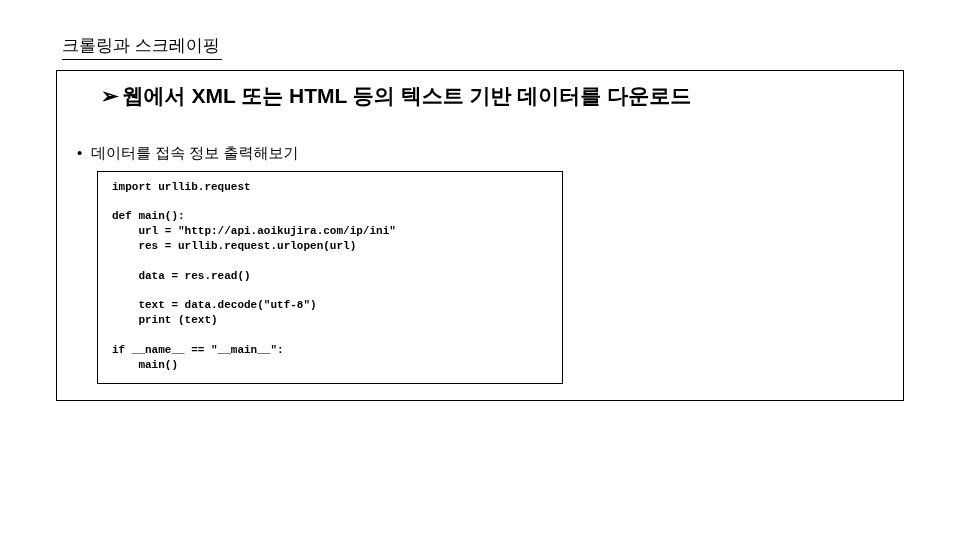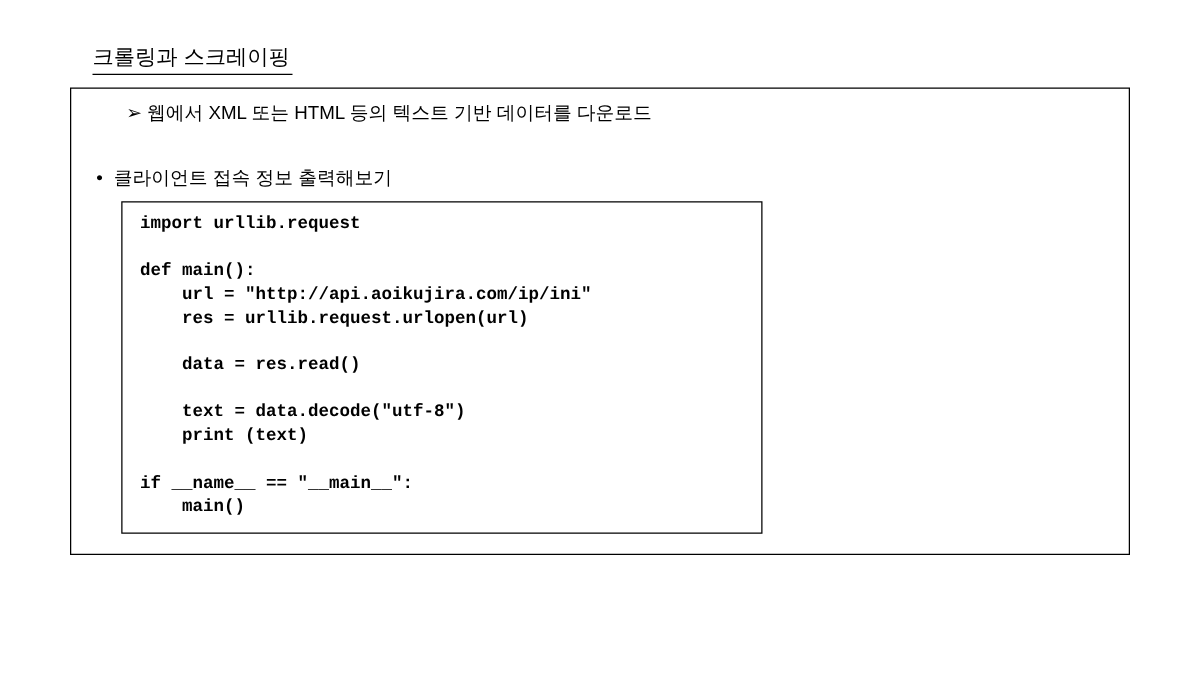--- a/index.html
+++ b/index.html
@@ -11,77 +11,78 @@
     background: #ffffff;
     font-family: "Malgun Gothic", "Apple SD Gothic Neo", sans-serif;
     color: #000;
   }
   .page {
     padding: 34px 56px 30px 56px;
   }
   .title {
     font-size: 17px;
     font-weight: 400;
-    margin: 0 0 10px 18px;
+    margin: 0 0 10px 6px;
     border-bottom: 1px solid #000;
     display: inline-block;
     padding-bottom: 2px;
     padding-right: 2px;
   }
   .content-box {
     border: 1px solid #000;
     padding: 8px 20px 16px 20px;
   }
   .bullet-item {
     font-size: 15px;
     line-height: 1.6;
     margin: 2px 0;
   }
   .bullet-item .dot {
     display: inline-block;
     width: 14px;
   }
   .sub-item {
-    font-size: 15px;
+    font-size: 21px;
     line-height: 1.6;
     margin: 0 0 0 24px;
+    font-weight: bold;
   }
   .sub-item .chev {
     display: inline-block;
     margin-right: 4px;
   }
   .spacer { height: 26px; }
   .code-box {
     border: 1px solid #000;
     margin: 6px 0 0 20px;
     padding: 8px 14px 10px 14px;
     font-family: "Courier New", Courier, monospace;
-    font-size: 14px;
+    font-size: 11px;
     font-weight: bold;
     line-height: 1.35;
     white-space: pre;
-    width: 513px;
+    width: 466px;
   }
 </style>
 </head>
 <body>
 
 <div class="page">
   <div class="title">크롤링과 스크레이핑</div>
 
   <div class="content-box">
 
     <div class="sub-item">
       <span class="chev">➢</span><span>웹에서 XML 또는 HTML 등의 텍스트 기반 데이터를 다운로드</span>
     </div>
 
     <div class="spacer"></div>
 
     <div class="bullet-item">
-      <span class="dot">•</span><span>클라이언트 접속 정보 출력해보기</span>
+      <span class="dot">•</span><span>데이터를 접속 정보 출력해보기</span>
     </div>
 
     <div class="code-box">import urllib.request
 
 def main():
     url = "http://api.aoikujira.com/ip/ini"
     res = urllib.request.urlopen(url)
 
     data = res.read()
 

